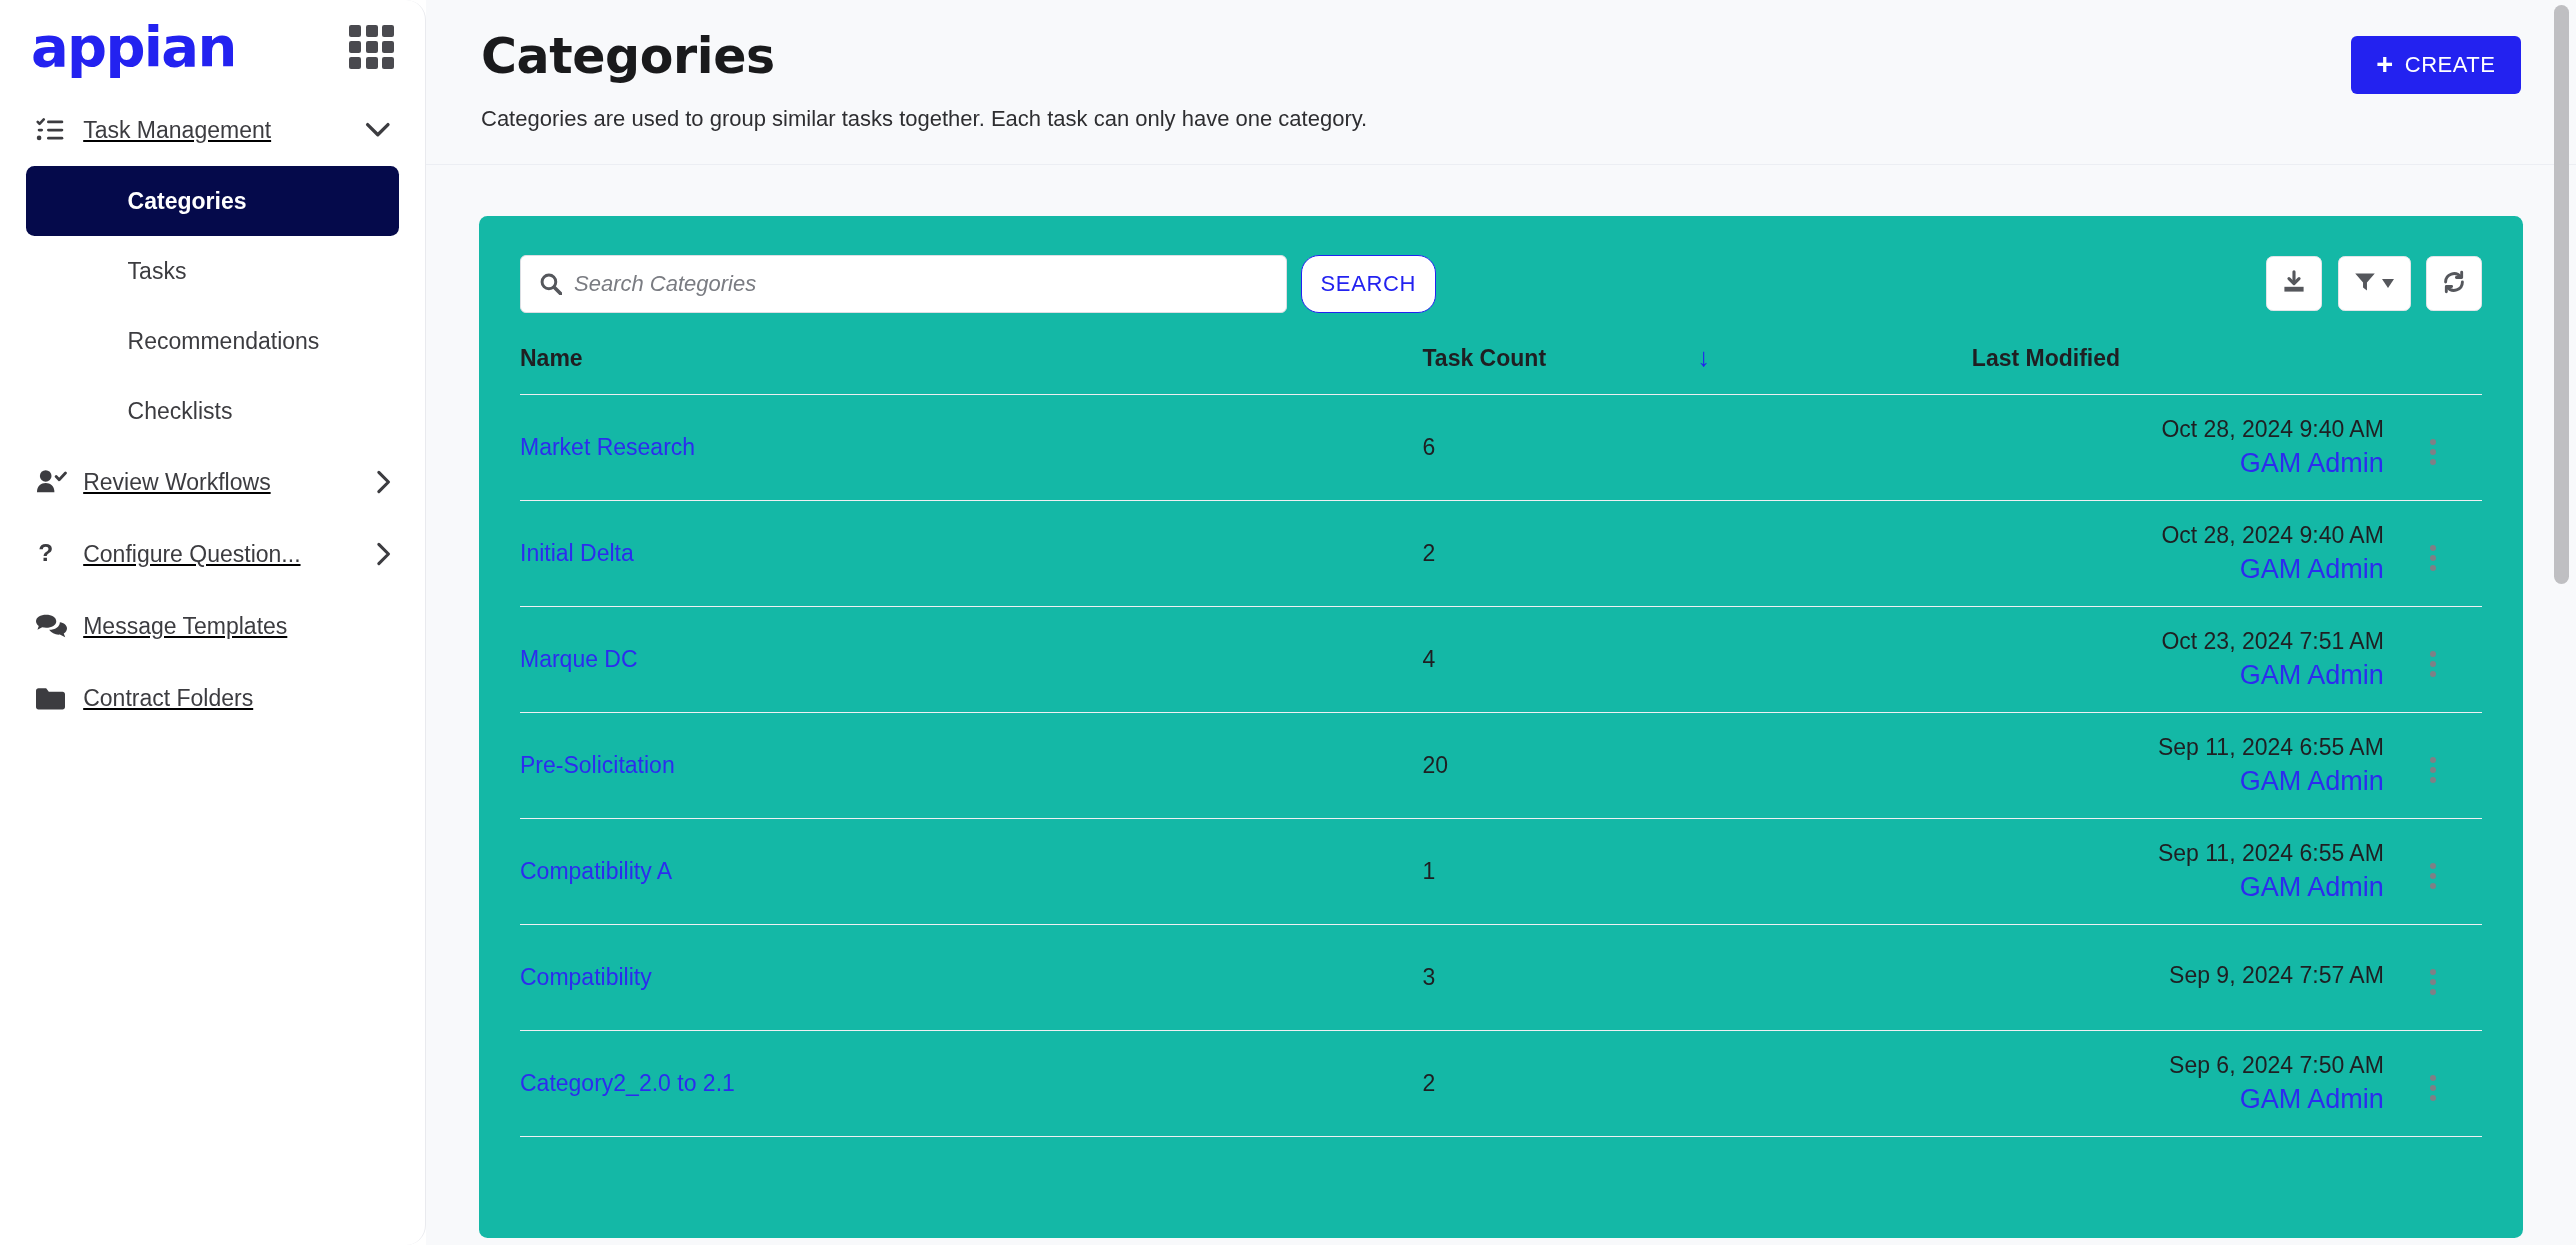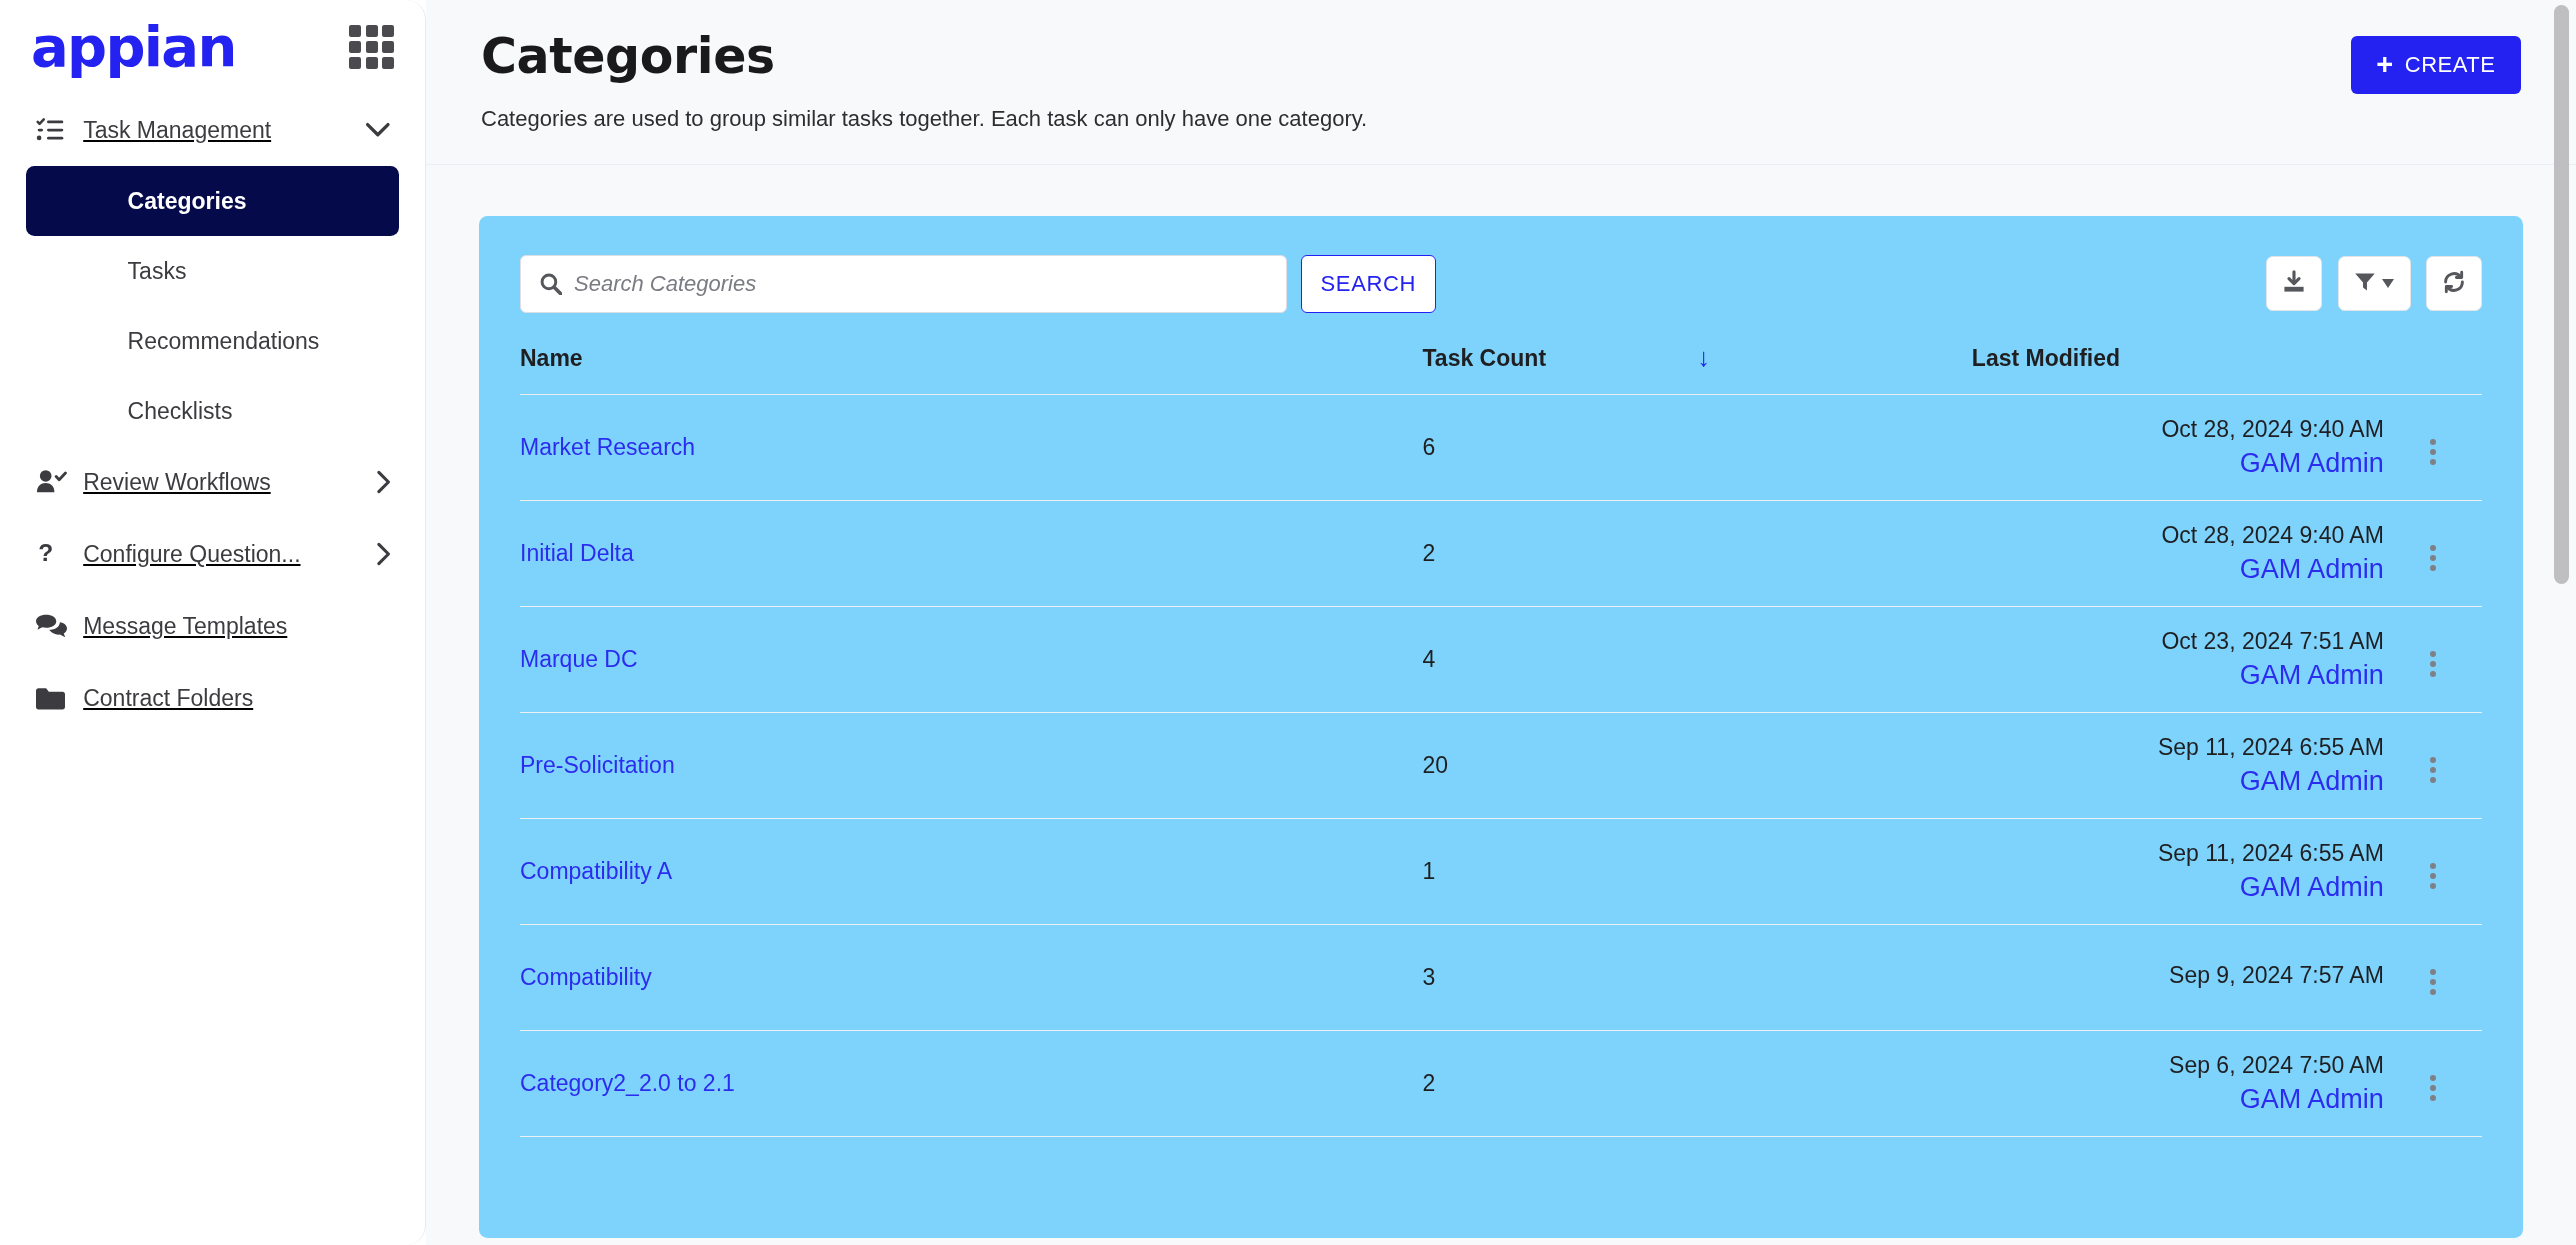--- a/index.html
+++ b/index.html
@@ -133,21 +133,21 @@
     cursor: pointer;
     flex: 0 0 auto;
     margin-top: 6.8px;
     font-family: "Liberation Sans", sans-serif;
   }
   .create-btn .plus { font-size: 29px; font-weight: 700; line-height: 1; }
 
   .content-wrap { padding: 51px 53px 0 53px; }
 
   .card {
-    background: #7dd3fc;
+    background: #14b8a6;
     border-radius: 8.5px;
     padding: 39px 41px 0 41px;
     min-height: 1022px;
   }
 
   .toolbar {
     display: flex;
     align-items: center;
     justify-content: space-between;
   }
@@ -172,21 +172,21 @@
     color: #6d6f75;
     width: 100%;
     background: transparent;
     font-family: "Liberation Sans", sans-serif;
   }
   .search-box input::placeholder { color: #7a7c82; font-style: italic; opacity: 1; }
   .search-btn {
     height: 58px;
     padding: 0 19px;
     border: 1.7px solid #2322f0;
-    border-radius: 6px;
+    border-radius: 18px;
     background: #ffffff;
     color: #2322f0;
     font-size: 22px;
     font-weight: 500;
     letter-spacing: 0.6px;
     cursor: pointer;
     font-family: "Liberation Sans", sans-serif;
   }
   .tool-btns { display: flex; gap: 15.3px; }
   .tool-btn {

